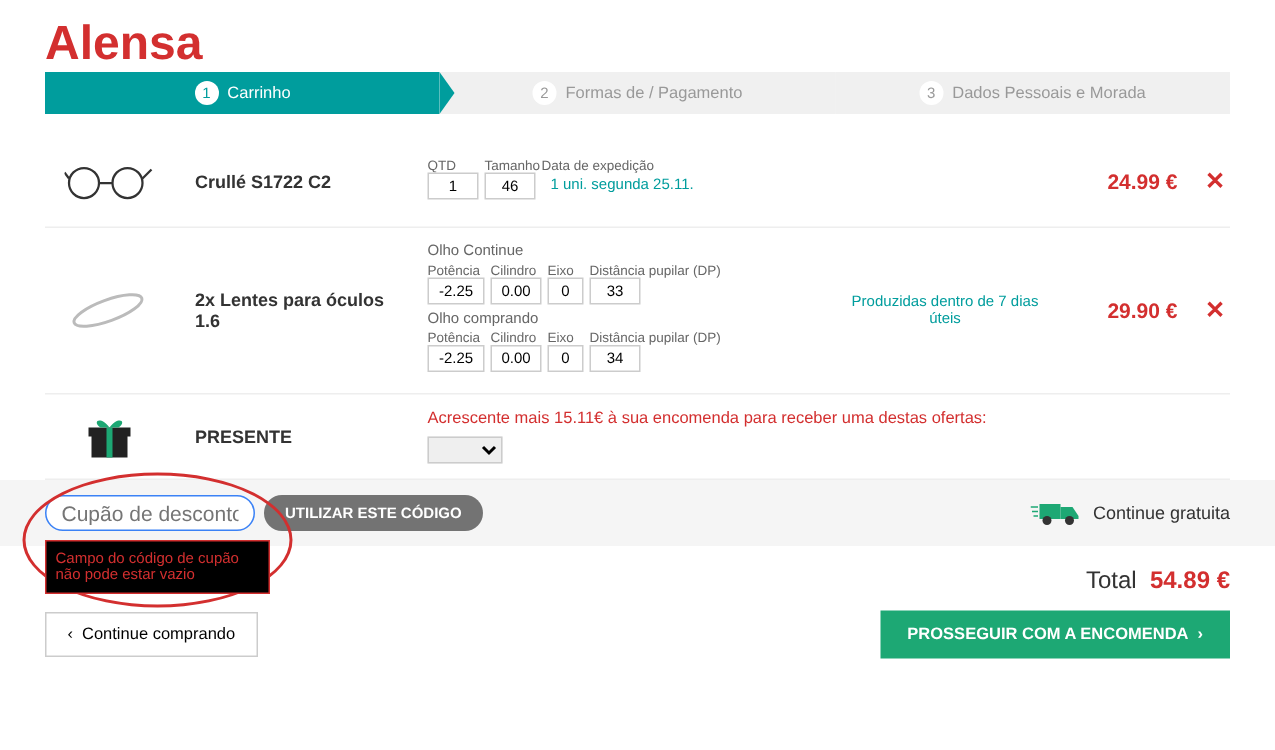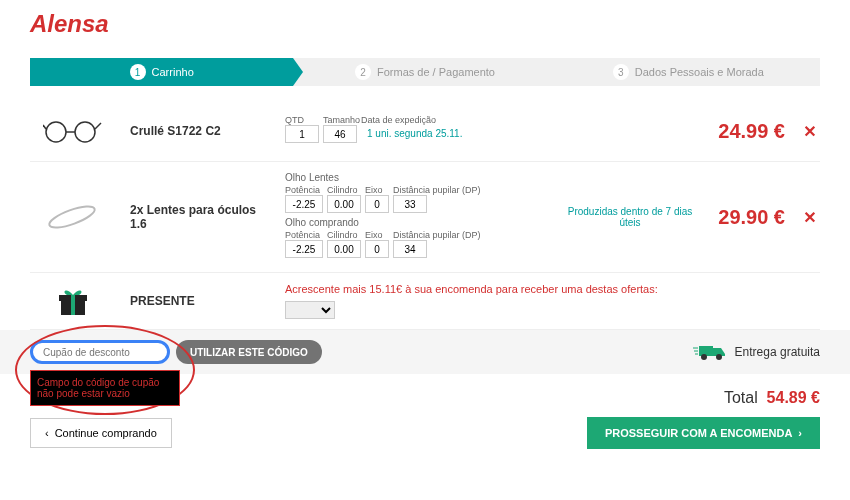--- a/index.html
+++ b/index.html
@@ -1,42 +1,42 @@
 <!DOCTYPE html>
 <html><head>
 <meta charset="utf-8">
 <style>
 * { box-sizing: border-box; margin: 0; padding: 0; font-family: Arial, sans-serif; }
 body { width: 850px; height: 500px; background: #fff; font-size: 11px; color: #333; }
 .container { padding: 10px 30px; }
-.logo { color: #d32f2f; font-size: 24px; font-weight: bold; font-style: italic; margin-bottom: 20px; }
+.logo { color: #d32f2f; font-size: 32px; font-weight: bold; margin-bottom: 1px; }
 .steps { display: flex; gap: 0; margin-bottom: 15px; }
 .step { flex: 1; height: 28px; display: flex; align-items: center; justify-content: center; position: relative; color: #999; background: #f0f0f0; font-size: 11px; }
 .step.active { background: #009d9d; color: #fff; }
 .step::after { content: ''; position: absolute; right: -10px; top: 0; border-left: 10px solid #f0f0f0; border-top: 14px solid transparent; border-bottom: 14px solid transparent; z-index: 1; }
 .step.active::after { border-left-color: #009d9d; }
 .step:last-child::after { display: none; }
 .step-num { display: inline-flex; width: 16px; height: 16px; border-radius: 50%; background: #fff; color: #999; align-items: center; justify-content: center; margin-right: 6px; font-size: 10px; }
 .step.active .step-num { color: #009d9d; }
 .cart-row { display: flex; align-items: center; border-bottom: 1px solid #eee; padding: 10px 0; gap: 15px; }
 .prod-img { width: 85px; height: 40px; display: flex; align-items: center; justify-content: center; }
 .prod-name { width: 140px; font-size: 12px; font-weight: bold; }
 .prod-details { flex: 1; font-size: 10px; }
 .detail-hdr { color: #666; margin-bottom: 2px; }
 .detail-row { display: flex; gap: 4px; margin-bottom: 4px; }
 .small-input { width: 34px; height: 18px; border: 1px solid #ccc; text-align: center; font-size: 10px; }
 .ship-info { color: #009d9d; font-size: 10px; width: 140px; text-align: center; }
-.price { color: #d32f2f; font-size: 20px; font-weight: bold; width: 70px; text-align: right; }
+.price { color: #d32f2f; font-size: 14px; font-weight: bold; width: 70px; text-align: right; }
 .remove { color: #d32f2f; font-size: 16px; font-weight: bold; cursor: pointer; width: 20px; text-align: center; }
 .gift-row { display: flex; align-items: center; padding: 10px 0; gap: 15px; border-bottom: 1px solid #eee; }
 .gift-icon { width: 85px; display: flex; justify-content: center; font-size: 28px; }
 .gift-msg { color: #d32f2f; font-size: 11px; margin-bottom: 6px; }
 .gift-select { width: 50px; height: 18px; border: 1px solid #ccc; }
 .coupon-row { display: flex; align-items: center; padding: 10px 0; background: #f5f5f5; margin: 0 -30px; padding: 10px 30px; position: relative; }
-.coupon-input { width: 140px; height: 24px; border: 3px solid #3b82f6; border-radius: 12px; padding: 0 10px; font-size: 10px; }
+.coupon-input { width: 140px; height: 24px; border: 1px solid #3b82f6; border-radius: 12px; padding: 0 10px; font-size: 14px; }
 .coupon-btn { background: #737373; color: #fff; border: none; height: 24px; padding: 0 14px; border-radius: 12px; font-size: 10px; font-weight: bold; margin-left: 6px; cursor: pointer; }
 .coupon-err { position: absolute; top: 40px; left: 30px; width: 150px; border: 1px solid #d32f2f; color: #d32f2f; padding: 6px; font-size: 10px; background: #000000; }
 .free-ship { margin-left: auto; display: flex; align-items: center; gap: 8px; font-size: 12px; }
 .circle-annot { position: absolute; border: 2px solid #d32f2f; border-radius: 50%; width: 180px; height: 90px; top: -5px; left: 15px; pointer-events: none; }
 .total-row { text-align: right; font-size: 16px; padding: 15px 0 10px; }
 .total-val { color: #d32f2f; font-weight: bold; }
 .footer-row { display: flex; justify-content: space-between; align-items: center; }
 .back-btn { border: 1px solid #ccc; background: #fff; padding: 8px 14px; font-size: 11px; cursor: pointer; display: flex; align-items: center; gap: 6px; }
 .proceed-btn { background: #1da874; color: #fff; border: none; padding: 10px 18px; font-size: 11px; font-weight: bold; cursor: pointer; display: flex; align-items: center; gap: 6px; justify-content: flex-end; }
 .lbl-row { display: flex; gap: 4px; color: #666; font-size: 9px; }
@@ -92,21 +92,21 @@
   </div>
 
   <div class="cart-row">
     <div class="prod-img">
       <svg width="55" height="35" viewBox="0 0 55 35">
           <ellipse cx="27" cy="17" rx="24" ry="7" fill="none" stroke="#bbb" stroke-width="2" transform="rotate(-20 27 17)"></ellipse>
         </svg>
     </div>
     <div class="prod-name">2x Lentes para óculos 1.6</div>
     <div class="prod-details">
-      <div class="detail-hdr">Olho Lentes</div>
+      <div class="detail-hdr">Olho Continue</div>
       <div class="lbl-row">
           <span style="width:38px">Potência</span>
           <span style="width:34px">Cilindro</span>
           <span style="width:24px">Eixo</span>
           <span>Distância pupilar (DP)</span>
         </div>
       <div class="detail-row">
         <input class="small-input" style="width: 38px;" value="-2.25">
         <input class="small-input" value="0.00" style="">
         <input class="small-input" style="width: 24px;" value="0">
@@ -155,21 +155,21 @@
     <div class="free-ship">
       <svg width="34" height="20" viewBox="0 0 34 20">
           <rect x="6" y="4" width="14" height="10" fill="#1da874"></rect>
           <path d="M20 6 L28 6 L32 12 L32 14 L20 14 Z" fill="#1da874"></path>
           <circle cx="11" cy="15" r="3" fill="#333"></circle>
           <circle cx="26" cy="15" r="3" fill="#333"></circle>
           <line x1="0" y1="6" x2="5" y2="6" stroke="#1da874" stroke-width="1"></line>
           <line x1="1" y1="9" x2="5" y2="9" stroke="#1da874" stroke-width="1"></line>
           <line x1="2" y1="12" x2="5" y2="12" stroke="#1da874" stroke-width="1"></line>
         </svg>
-      <span>Entrega gratuita</span>
+      <span>Continue gratuita</span>
     </div>
   </div>
 
   <div class="total-row">
     <span>Total</span>&nbsp;
     <span class="total-val">54.89 €</span>
   </div>
 
   <div class="footer-row">
     <button class="back-btn">

